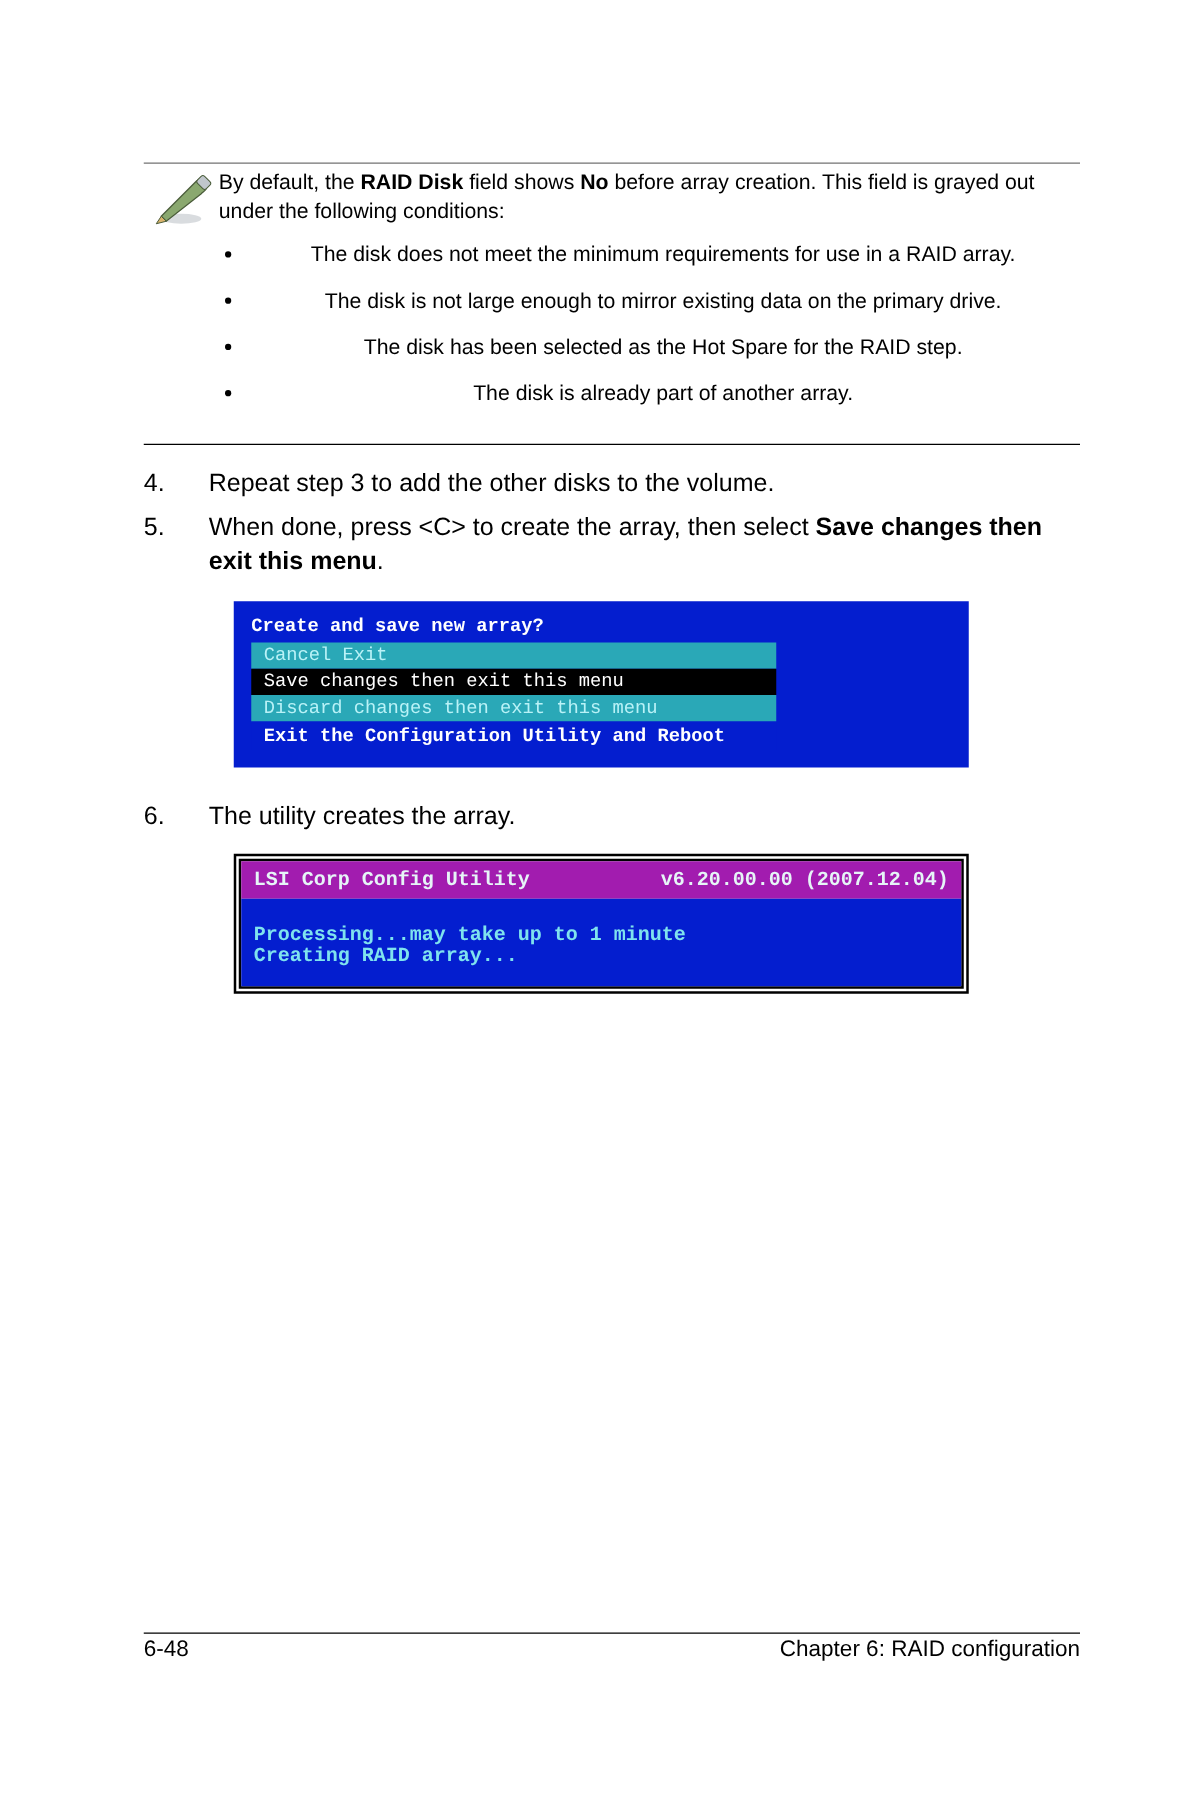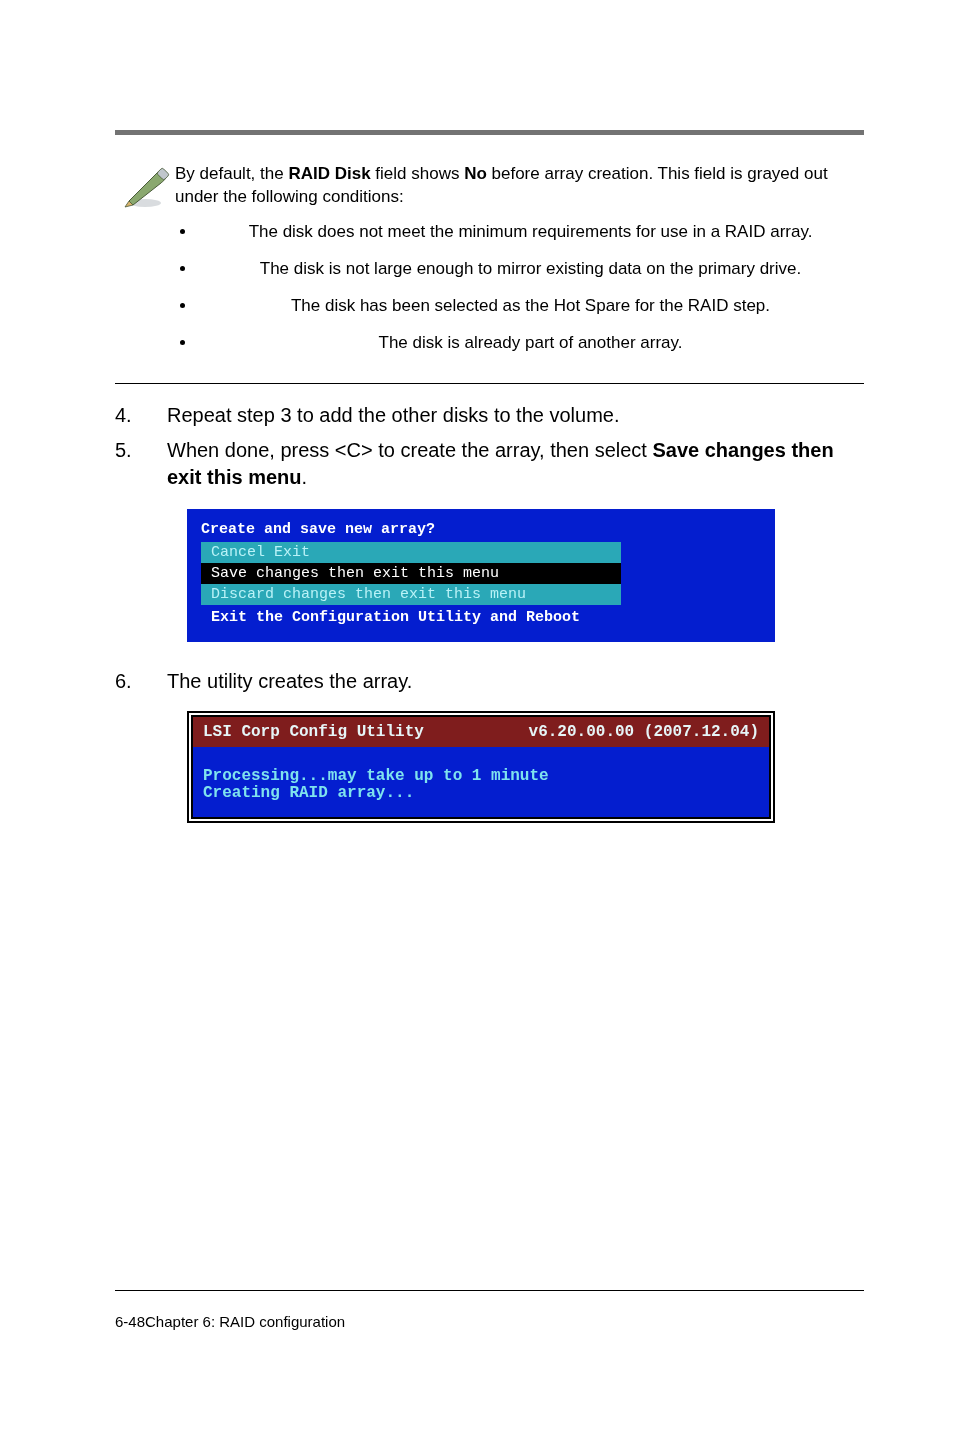--- a/index.html
+++ b/index.html
@@ -12,22 +12,22 @@
   }
   .page {
     padding: 130px 90px 60px 115px;
     min-height: 1380px;
     position: relative;
     box-sizing: border-box;
   }
   .note-row {
     display: flex;
     align-items: flex-start;
-    border-top: 5px solid #737373;
-    padding-top: 24px;
+    border-top: 1px solid #737373;
+    padding-top: 0;
   }
   .note-icon {
     width: 60px;
     flex: 0 0 60px;
     display: flex;
     justify-content: center;
   }
   .note-text {
     font-size: 17px;
     line-height: 1.35;
@@ -116,21 +116,21 @@
   }
   .dialog2-wrap {
     margin-left: 72px;
   }
   .dialog2-outer {
     border: 6px double #000;
     width: 588px;
     box-sizing: border-box;
   }
   .dialog2-header {
-    background: #7f1d1d;
+    background: #a21caf;
     color: #e6f5f7;
     font-family: "Courier New", monospace;
     font-size: 16px;
     font-weight: bold;
     padding: 6px 10px;
     display: flex;
     justify-content: space-between;
   }
   .dialog2-body {
     background: #041ecf;
@@ -141,23 +141,24 @@
     padding: 21px 10px 14px 10px;
     line-height: 1.1;
     white-space: pre;
   }
   .footer {
     position: absolute;
     bottom: 50px;
     left: 115px;
     right: 90px;
     border-top: 1px solid #000;
-    padding-top: 22px;
-    font-size: 15px;
-    display: flex;
+    padding-top: 2px;
+    font-size: 18px;
+    display: flex;
+    justify-content: space-between;
   }
 </style>
 </head>
 <body>
 
 <div class="page">
 
   <div class="note-row">
     <div class="note-icon">
       <svg width="52" height="52" viewBox="0 0 52 52">

